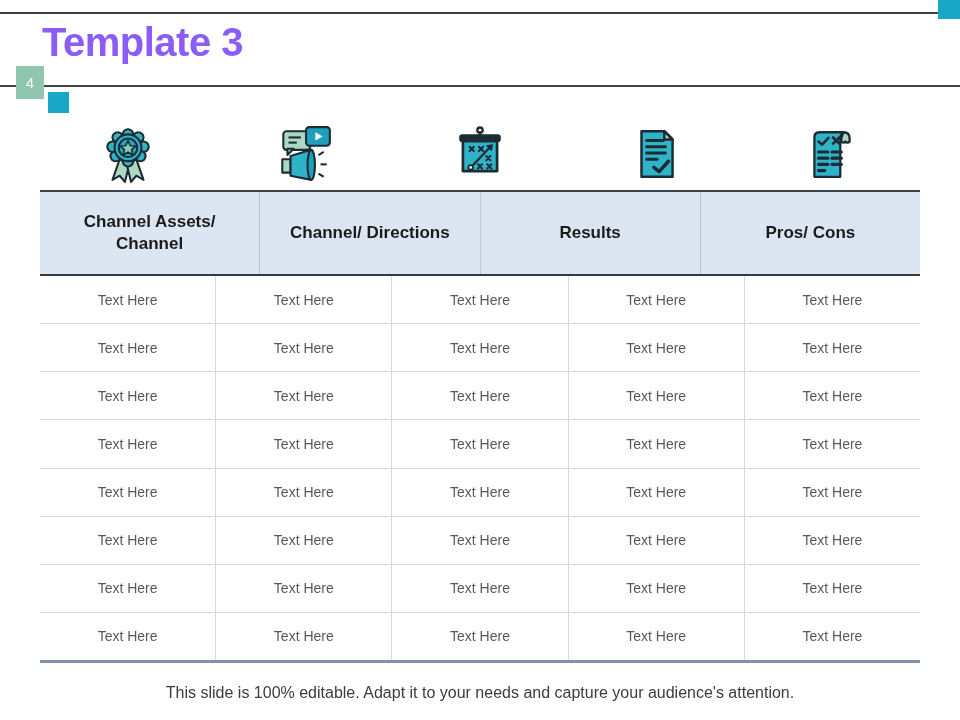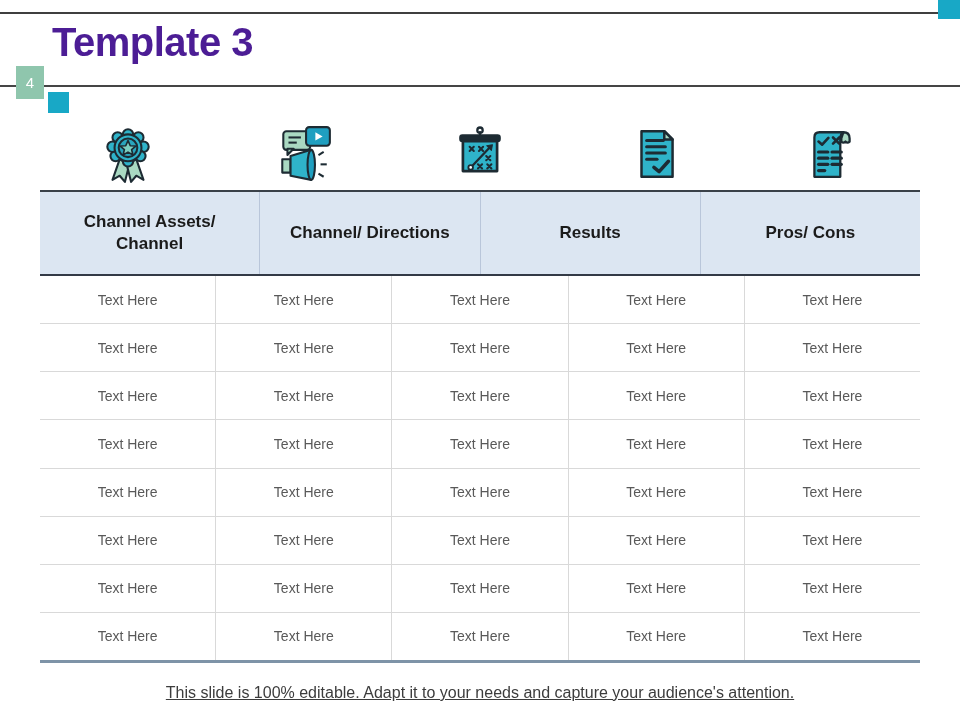--- a/index.html
+++ b/index.html
@@ -3,22 +3,22 @@
 <meta charset="utf-8">
 <style>
   html,body{margin:0;padding:0;background:#fff;}
   .slide{
     position:relative;width:960px;height:720px;background:#ffffff;
     font-family:"Liberation Sans", sans-serif;overflow:hidden;
   }
   .top-rule{position:absolute;left:0;top:12px;width:960px;height:2px;background:#3f3f3f;}
   .corner-square{position:absolute;right:0;top:0;width:22px;height:19px;background:#18a8c6;}
   .page-title{
-    position:absolute;left:52px;top:20px;font-size:40px;font-weight:600;
-    color:#4c1d95;letter-spacing:-0.5px;
+    position:absolute;left:42px;top:20px;font-size:40px;font-weight:600;
+    color:#8b5cf6;letter-spacing:-0.5px;
   }
   .title-rule{position:absolute;left:0;top:85px;width:960px;height:2px;background:#454545;}
   .page-badge{
     position:absolute;left:16px;top:66px;width:28px;height:33px;background:#8fc6ad;
     color:#ffffff;font-size:15px;display:flex;align-items:center;justify-content:center;z-index:2;
   }
   .accent-square{position:absolute;left:48px;top:92px;width:21px;height:21px;background:#18a8c6;z-index:2;}
 
   .icons-row{position:absolute;left:40px;top:120px;width:880px;height:68px;display:flex;}
   .icon-cell{flex:1;display:flex;align-items:center;justify-content:center;}
@@ -37,21 +37,21 @@
   .tr{flex:1;display:flex;}
   .tr + .tr{border-top:1px solid #d9d9d9;}
   .td{
     flex:1;display:flex;align-items:center;justify-content:center;
     font-size:14px;color:#595959;
   }
   .td + .td{border-left:1px solid #d9d9d9;}
 
   .footer{
     position:absolute;left:0;top:684px;width:960px;text-align:center;
-    font-size:16px;color:#3c3c3c;text-decoration:underline;
+    font-size:16px;color:#3c3c3c;
   }
 </style>
 </head>
 <body>
 
 <div class="slide">
 
   <div class="top-rule"></div>
   <div class="corner-square"></div>
 

